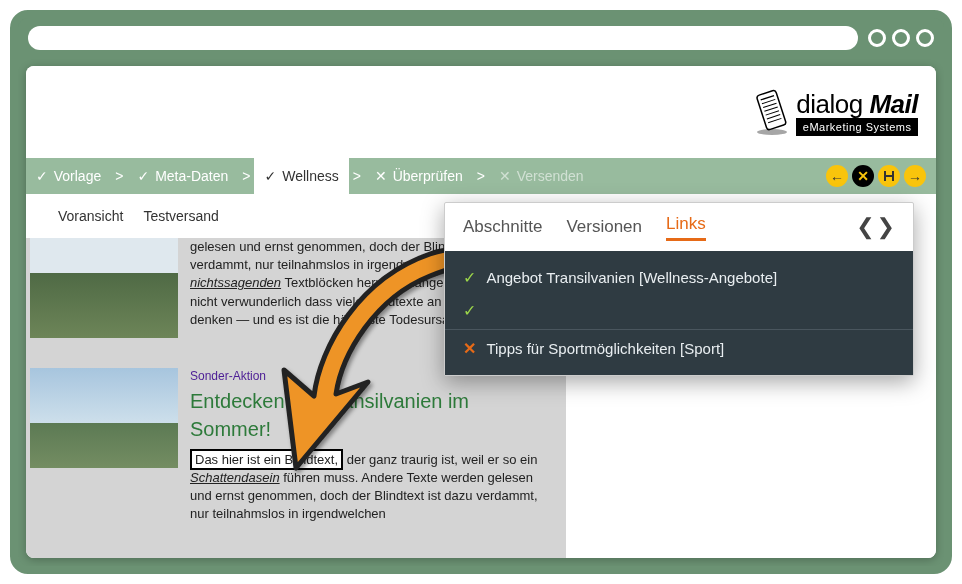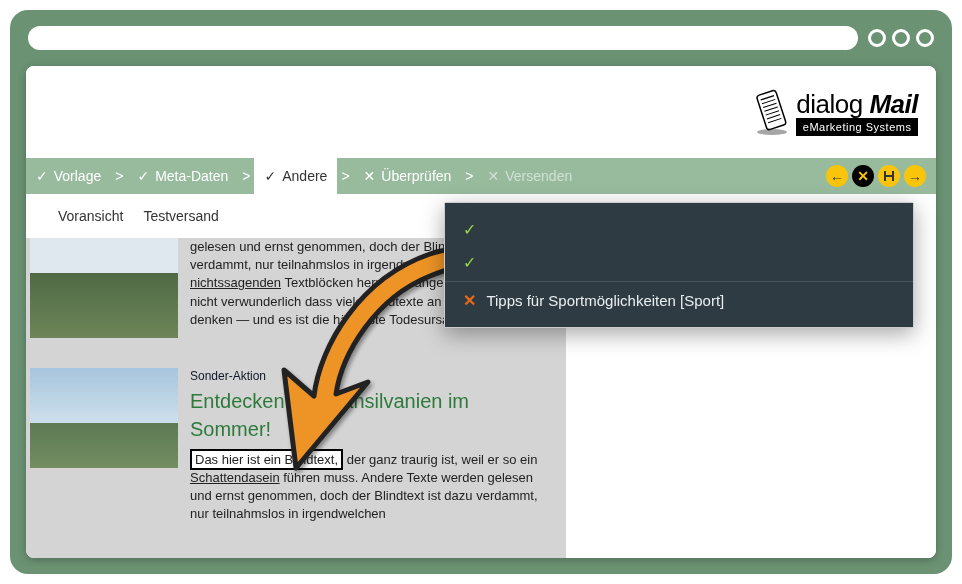--- a/index.html
+++ b/index.html
@@ -31,23 +31,23 @@
   .act-yellow { background: #f9c40c; color: #333; }
   .act-black { background: #000; color: #f9c40c; }
 
   .subtabs { height: 44px; display: flex; align-items: center; gap: 20px; padding: 0 20px; background: #fff; font-size: 14px; color: #333; margin-left: 12px; }
 
   .content { display: flex; height: calc(100% - 78px - 36px - 44px); }
   .preview { flex: 1; background: #d4d4d4; padding: 0 18px 0 4px; overflow: hidden; position: relative; }
   .card { display: flex; gap: 12px; margin-bottom: 30px; }
   .thumb { width: 148px; height: 100px; background: #6b8a5a; flex-shrink: 0; }
   .card-body { flex: 1; font-size: 13px; line-height: 1.4; color: #222; }
-  .cat { font-size: 12px; color: #0f172a; }
+  .cat { font-size: 12px; color: #4c1d95; }
   .headline { color: #2d7a3a; font-size: 20px; margin: 2px 0 8px; }
-  .underline { text-decoration: underline; }
+  .underline { text-decoration: underline; font-style: italic; }
   .highlight { border: 2px solid #000; background: #fff; padding: 1px 3px; display: inline; }
   .side { width: 370px; background: #fff; }
 
   .panel { position: absolute; top: 184px; right: 30px; width: 470px; background: #fff; border: 1px solid #ccc; border-radius: 2px; box-shadow: 0 6px 22px rgba(0,0,0,0.35); z-index: 50; }
   .panel-tabs { display: flex; align-items: center; height: 48px; padding: 0 18px; gap: 24px; font-size: 17px; color: #555; }
   .panel-tabs .ptab.active { color: #e66a17; border-bottom: 3px solid #e66a17; padding-bottom: 4px; }
   .panel-nav { margin-left: auto; display: flex; gap: 2px; font-size: 22px; color: #444; }
   .panel-body { background: #2f3b42; padding: 10px 0; }
   .prow { display: flex; align-items: center; gap: 10px; padding: 7px 18px; color: #e9eef1; font-size: 15px; }
   .prow-sep { border-top: 1px solid #4a565e; margin: 2px 0; }
@@ -99,21 +99,21 @@
           <span>Vorlage</span>
         </div>
       <div class="step-sep">&gt;</div>
       <div class="step">
           <span class="chk">✓</span>
           <span>Meta-Daten</span>
         </div>
       <div class="step-sep">&gt;</div>
       <div class="step active">
           <span class="chk" style="color:#333">✓</span>
-          <span>Andere</span>
+          <span>Wellness</span>
         </div>
       <div class="step-sep">&gt;</div>
       <div class="step">
           <span class="chk">✕</span>
           <span>Überprüfen</span>
         </div>
       <div class="step-sep">&gt;</div>
       <div class="step disabled">
           <span class="chk">✕</span>
           <span>Versenden</span>
@@ -159,23 +159,33 @@
           </div>
         </div>
 
       </div>
       <div class="side"></div>
     </div>
 
   </div>
 
   <div class="panel">
+    <div class="panel-tabs">
+      <div class="ptab">Abschnitte</div>
+      <div class="ptab">Versionen</div>
+      <div class="ptab active">Links</div>
+      <div class="panel-nav">
+        <span>❮</span>
+        <span>❯</span>
+      </div>
+    </div>
     <div class="panel-body">
       <div class="prow">
           <span class="pchk">✓</span>
+          <span>Angebot Transilvanien [Wellness-Angebote]</span>
         </div>
       <div class="prow">
           <span class="pchk">✓</span>
         </div>
       <div class="prow-sep"></div>
       <div class="prow">
           <span class="pcross">✕</span>
           <span>Tipps für Sportmöglichkeiten [Sport]</span>
         </div>
     </div>

